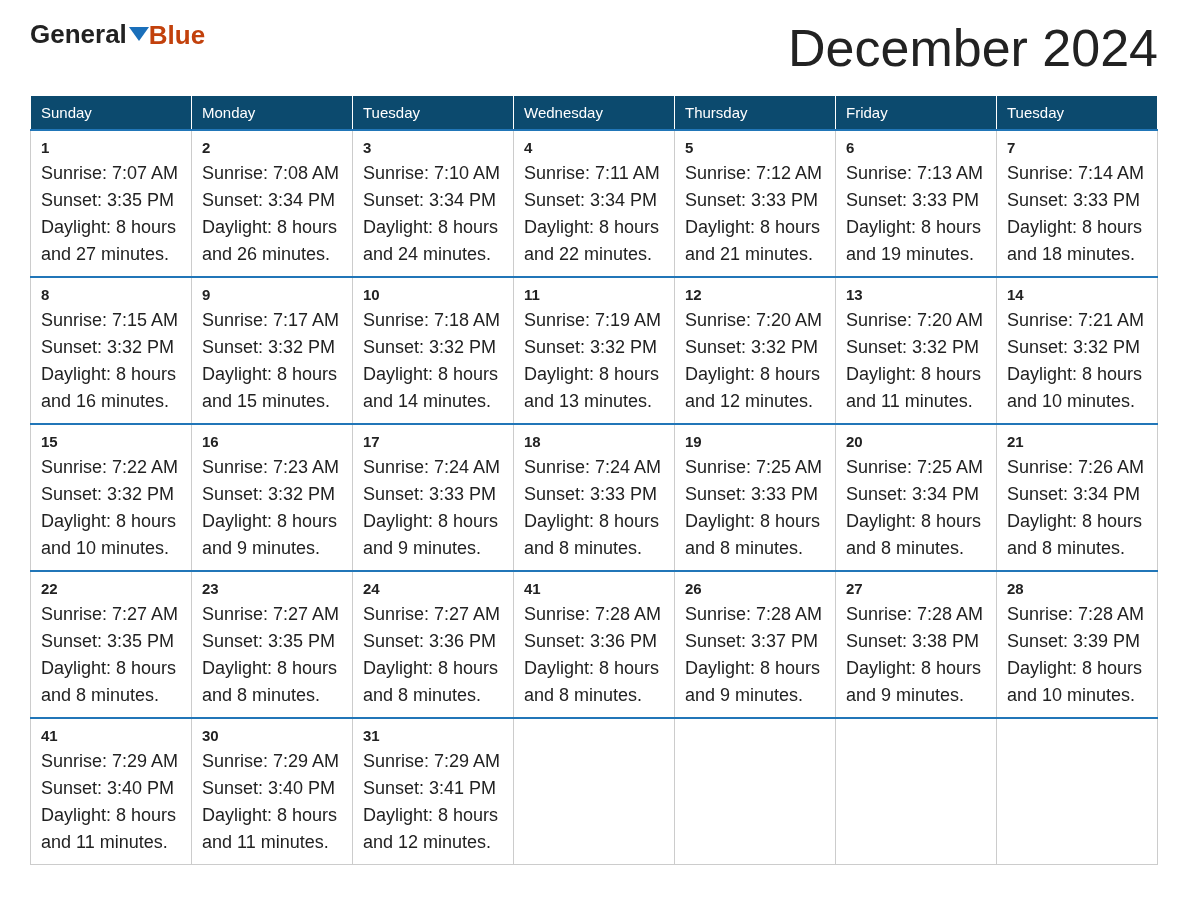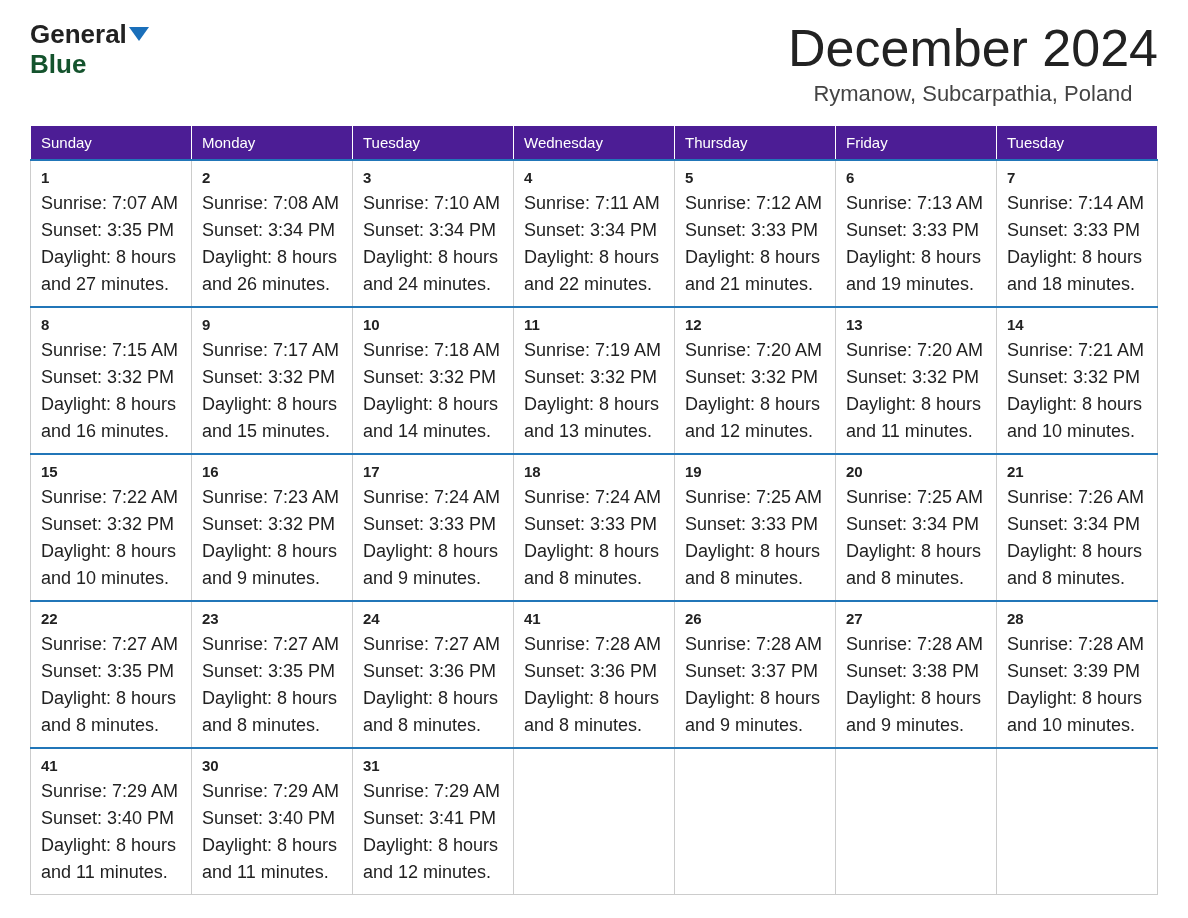--- a/index.html
+++ b/index.html
@@ -12,21 +12,21 @@
       padding: 20px 30px;
     }
     .header-area {
       display: flex;
       justify-content: space-between;
       align-items: flex-start;
       margin-bottom: 18px;
     }
     .logo-area {
       display: flex;
-      flex-direction: column;
+      flex-direction: row;
       align-items: flex-start;
     }
     .logo-text {
       font-size: 26px;
       font-weight: bold;
       color: #222;
       line-height: 1.1;
     }
     .logo-arrow {
       display: inline-block;
@@ -36,21 +36,21 @@
       border-right: 10px solid transparent;
       border-top: 14px solid #1a6fba;
       margin-left: 2px;
       vertical-align: middle;
     }
     .logo-line {
       display: flex;
       align-items: center;
     }
     .logo-blue-text {
-      color: #14532d;
+      color: #c2410c;
       font-size: 26px;
       font-weight: bold;
     }
     .title-area {
       text-align: center;
     }
     .month-title {
       font-size: 52px;
       font-weight: normal;
       color: #222;
@@ -60,21 +60,21 @@
       font-size: 22px;
       color: #444;
       margin-top: 4px;
     }
     .calendar-table {
       width: 100%;
       border-collapse: collapse;
       table-layout: fixed;
     }
     .calendar-table th {
-      background-color: #4c1d95;
+      background-color: #0c4a6e;
       color: #fff;
       font-size: 15px;
       font-weight: normal;
       padding: 8px 10px;
       text-align: left;
       border: 1px solid #fff;
     }
     .calendar-table td {
       vertical-align: top;
       padding: 8px 10px;
@@ -112,21 +112,20 @@
     <div class="logo-line">
       <span class="logo-text">General</span>
       <span class="logo-arrow"></span>
     </div>
     <div>
       <span class="logo-blue-text">Blue</span>
     </div>
   </div>
   <div class="title-area">
     <div class="month-title">December 2024</div>
-    <div class="location-title">Rymanow, Subcarpathia, Poland</div>
   </div>
 </div>
 
 <table class="calendar-table">
   <thead>
     <tr>
     <th>Sunday</th>
         <th>Monday</th>
         <th>Tuesday</th>
         <th>Wednesday</th>

